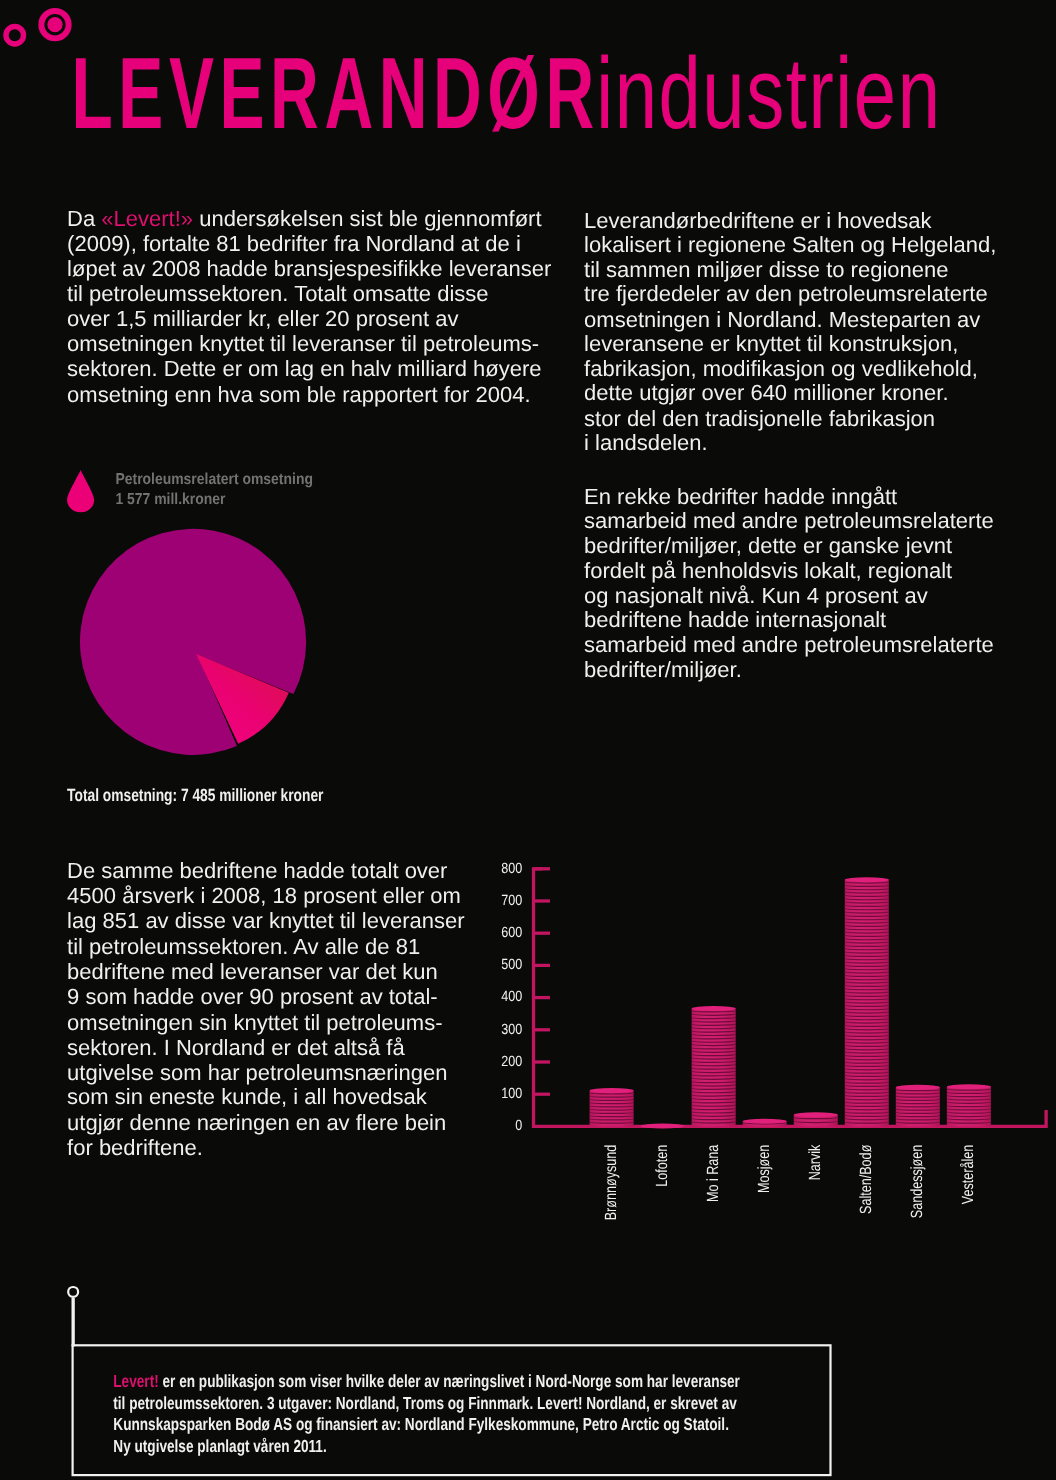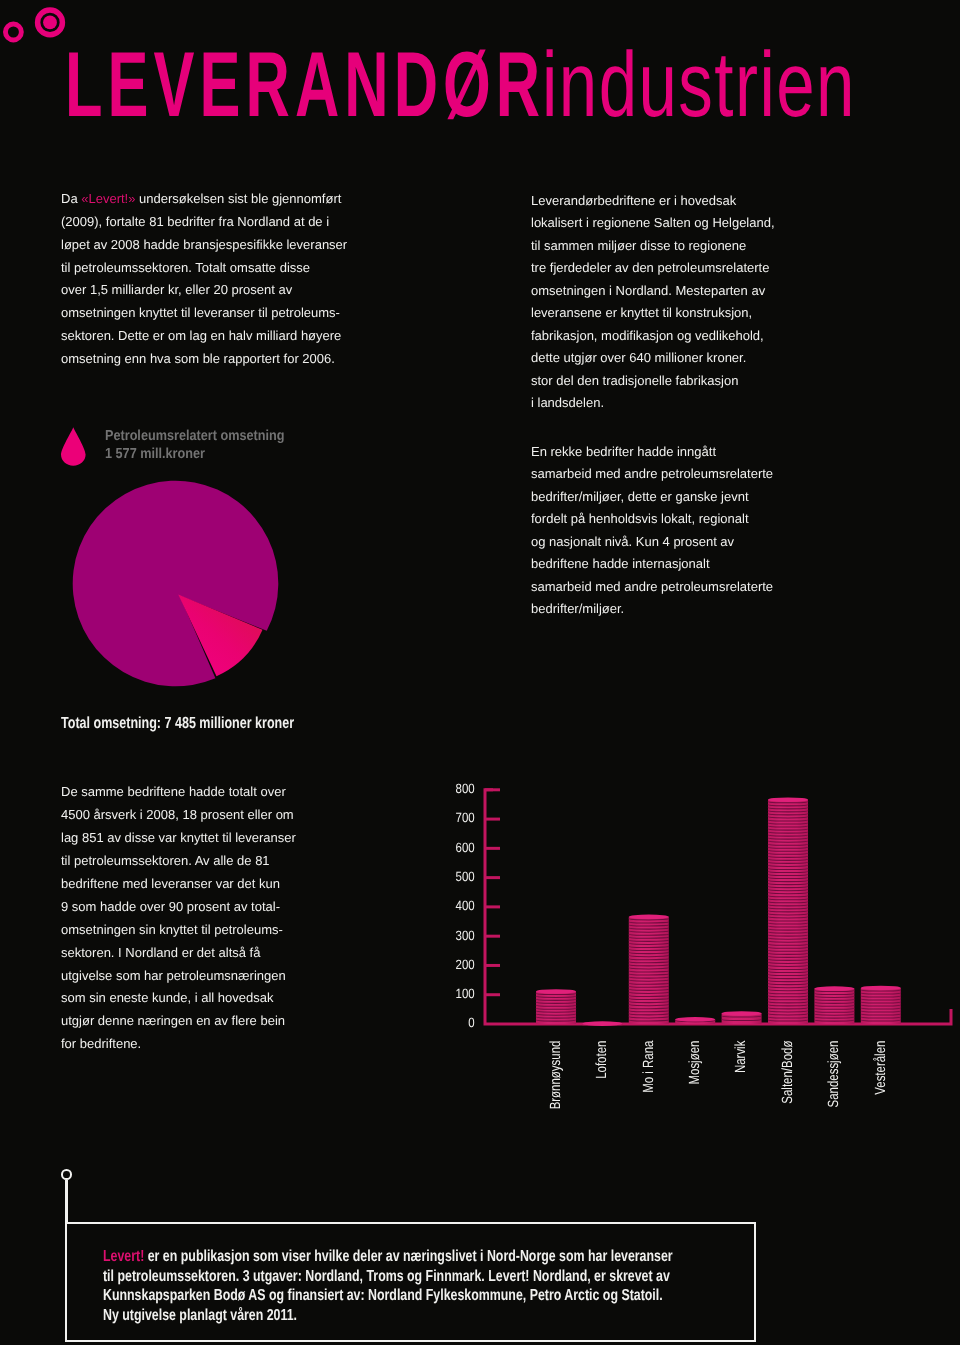--- a/index.html
+++ b/index.html
@@ -14,21 +14,21 @@
   #logo{left:0;top:0;width:120px;height:60px;}
 
   
   #title{left:0;top:0;width:960px;height:140px;font-size:92.3px;line-height:1;
          color:#e6007a;}
   #title span{position:absolute;display:block;transform-origin:left top;white-space:nowrap;}
   #title .bold{font-weight:bold;transform:scaleX(0.665);left:64.9px;top:38px;letter-spacing:7.6px;}
   #title .light{font-weight:normal;transform:scaleX(0.748);left:541.6px;top:38px;letter-spacing:1.95px;}
 
   
-  .body-col{font-size:13px;color:#f0f0ee;}
+  .body-col{font-size:20px;color:#f0f0ee;}
   .body-col > div{white-space:nowrap;}
   #col-left{left:61px;top:188.2px;line-height:22.8px;}
   #col-right{left:531px;top:189.5px;line-height:22.55px;}
   #col-bottom{left:61px;top:781.3px;line-height:22.9px;}
   .pink{color:#dd0f6f;}
   .gap{display:block;height:25.7px;}
 
   
   #pie{left:60px;top:410px;width:300px;height:300px;}
   #pie-legend{left:104.6px;top:428px;font-size:14.4px;line-height:17.5px;font-weight:bold;
@@ -68,21 +68,21 @@
     </div>
 
   <div class="abs body-col" id="col-left">
       <div>Da <span class="pink">«Levert!»</span> undersøkelsen sist ble gjennomført</div>
       <div>(2009), fortalte 81 bedrifter fra Nordland at de i</div>
       <div>løpet av 2008 hadde bransjespesifikke leveranser</div>
       <div>til petroleumssektoren. Totalt omsatte disse</div>
       <div>over 1,5 milliarder kr, eller 20 prosent av</div>
       <div>omsetningen knyttet til leveranser til petroleums-</div>
       <div>sektoren. Dette er om lag en halv milliard høyere</div>
-      <div>omsetning enn hva som ble rapportert for 2006.</div>
+      <div>omsetning enn hva som ble rapportert for 2004.</div>
     </div>
 
   <div class="abs body-col" id="col-right">
       <div>Leverandørbedriftene er i hovedsak</div>
       <div>lokalisert i regionene Salten og Helgeland,</div>
       <div>til sammen miljøer disse to regionene</div>
       <div>tre fjerdedeler av den petroleumsrelaterte</div>
       <div>omsetningen i Nordland. Mesteparten av</div>
       <div>leveransene er knyttet til konstruksjon,</div>
       <div>fabrikasjon, modifikasjon og vedlikehold,</div>

